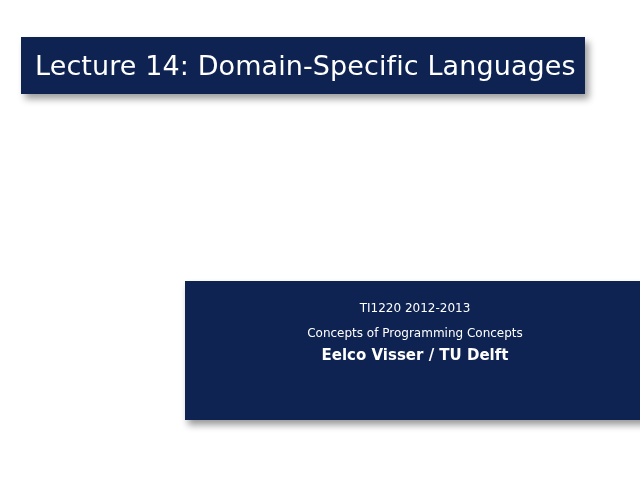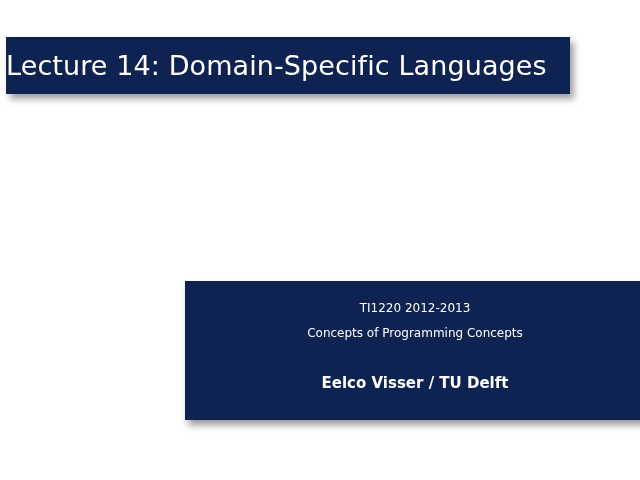--- a/index.html
+++ b/index.html
@@ -18,30 +18,30 @@
   #slide {
     position: relative;
     width: 640px;
     height: 480px;
     background: #ffffff;
   }
 
   
   .title-banner {
     position: absolute;
-    left: 6px;
+    left: 21px;
     top: 37px;
     width: 564px;
     height: 57px;
     background: #0e2352;
     box-shadow: 4px 5px 7px rgba(0, 0, 0, 0.38);
     display: flex;
     align-items: center;
     box-sizing: border-box;
-    padding-left: 0;
+    padding-left: 14px;
   }
   .title-text {
     color: #ffffff;
     font-size: 27px;
     font-weight: 400;
     line-height: 1;
     letter-spacing: 0.1px;
     white-space: nowrap;
   }
 
@@ -65,21 +65,20 @@
     font-size: 12px;
     font-weight: normal;
     line-height: 25px;
     white-space: nowrap;
   }
   .author-line {
     color: #ffffff;
     font-size: 15px;
     font-weight: bold;
     line-height: 19px;
-    margin-top: 28px;
     white-space: nowrap;
   }
 </style>
 </head>
 <body>
 
 <div id="slide">
 
   <div class="title-banner">
     <div class="title-text">Lecture 14: Domain-Specific Languages</div>

